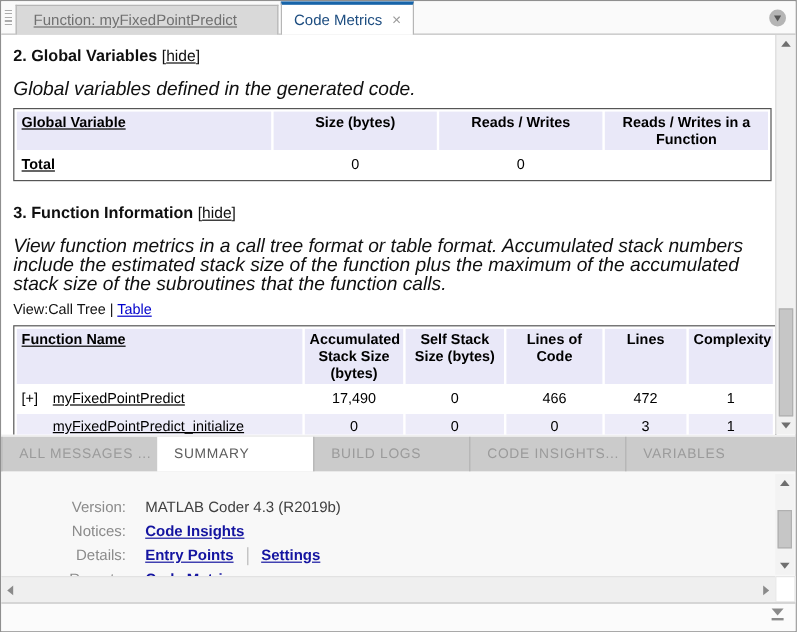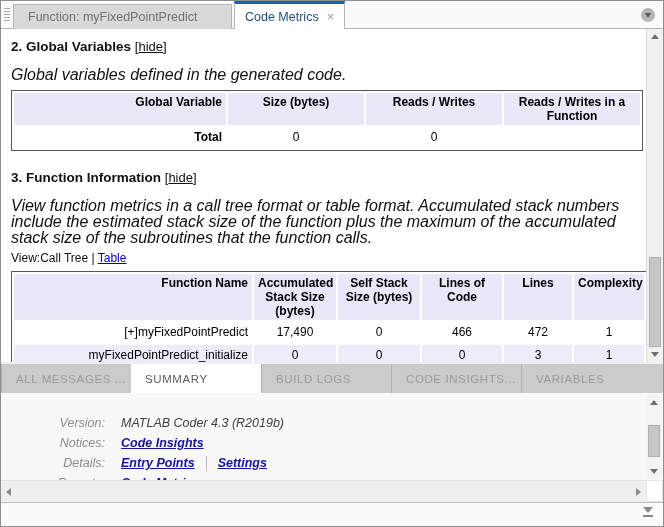--- a/index.html
+++ b/index.html
@@ -8,21 +8,21 @@
     width:664px; height:527px; background:#fff; border:1px solid #8f8f8f;
     display:flex; flex-direction:column; overflow:hidden; position:relative;
   }
   
   .top-tabbar{ height:28px; flex:0 0 28px; background:#fafafa; border-bottom:1px solid #b4b4b4;
     display:flex; align-items:stretch; position:relative; }
   .grip{ width:6px; height:14px; align-self:center; margin:0 3px 0 3px;
     background:repeating-linear-gradient(to bottom,#ababab 0 1px,transparent 1px 3px); }
   .tab-inactive{ margin-top:3px; width:219px; background:#d9d9d9;
     border:1px solid #b6b6b6; border-bottom:none; color:#707070; font-size:12.5px;
-    display:flex; align-items:center; padding:12px 14px; white-space:nowrap; cursor:default; }
+    display:flex; align-items:center; padding:12px 14px; white-space:nowrap; cursor:default;text-decoration:underline; }
   .tab-active{ margin-left:2px; background:#fff; border-left:1px solid #b6b6b6; border-right:1px solid #b6b6b6;
     border-top:3px solid #1764a9; color:#1d4d80; font-size:12.5px; display:flex; align-items:center;
     gap:8px; padding:0 10px; margin-bottom:-1px; z-index:2; white-space:nowrap; }
   .tab-close{ color:#9b9b9b; font-size:13px; line-height:1; cursor:pointer; }
   .panel-menu{ position:absolute; right:8px; top:7px; width:14px; height:14px; border-radius:50%;
     background:#b5b5b5; display:flex; align-items:center; justify-content:center; cursor:pointer; }
   .panel-menu .t{ width:0; height:0; border-left:3.5px solid transparent; border-right:3.5px solid transparent;
     border-top:5px solid #555; margin-top:1px; }
   
   .content{ height:333px; flex:0 0 333px; background:#fff; position:relative;
@@ -30,21 +30,21 @@
   .h2{ font-size:13.5px; font-weight:bold; color:#101010; margin-top:10px; }
   .h2 .hide-wrap{ font-weight:normal; font-size:13px; }
   .hide-link{ text-decoration:underline; color:#101010; cursor:pointer; }
   .desc{ font-size:16px; color:#101010; margin-top:13px; line-height:16px;font-style:italic; }
   .viewline{ font-size:12px; color:#101010; margin-top:5px; }
   .link-blue{ color:#0000cc; text-decoration:underline; cursor:pointer; }
   table.rpt{ border-collapse:separate; border-spacing:2px; border:1px solid #565656;
     width:100%; margin-top:7px; font-size:12px; background:#fff; table-layout:fixed; }
   table.rpt th{ background:#e9e8f8; font-weight:bold; padding:2px 4px; vertical-align:top; line-height:14px; }
   table.rpt td{ padding:3px 4px; line-height:15px; }
-  .al{ text-align:right; } .ar{ text-align:center; }
+  .al{ text-align:left;text-decoration:underline; } .ar{ text-align:center; }
   tr.alt td{ background:#edecf9; }
   .expander{ display:inline-block; width:26px; cursor:pointer; }
   .spacer26{ display:inline-block; width:26px; }
   
   .vscroll{ position:absolute; top:0; right:0; width:17px; height:100%;
     background:#f1f1f1; border-left:1px solid #ddd; }
   .sb-btn{ position:absolute; left:0; width:100%; height:15px; display:flex;
     align-items:center; justify-content:center; cursor:default; }
   .tri-up{ width:0; height:0; border-left:4px solid transparent; border-right:4px solid transparent;
     border-bottom:5px solid #6f6f6f; }
@@ -56,21 +56,21 @@
     border-left:5px solid #8a8a8a; }
   .vthumb{ position:absolute; left:2px; right:2px; background:#c6c6c6; border:1px solid #b0b0b0; cursor:default; }
   .splitter{ height:2px; flex:0 0 2px; background:#efefef; }
   
   .bottom-tabbar{ height:29px; flex:0 0 29px; background:#cbcbcb; display:flex; align-items:stretch; }
   .btab{ width:130px; display:flex; align-items:center; padding-left:14px; font-size:11.5px;
     letter-spacing:0.6px; color:#9b9b9b; border-left:1px solid #b2b2b2; cursor:pointer; white-space:nowrap; overflow:hidden; }
   .btab.first{ border-left:none; }
   .btab.active{ background:#fff; color:#5d5d5d; border-left:none; }
   
-  .summary{ height:109px; flex:0 0 109px; background:#f8f8f8; position:relative; padding-top:20px;font-style:italic; }
+  .summary{ height:109px; flex:0 0 109px; background:#f8f8f8; position:relative; padding-top:20px; }
   .srow{ display:flex; align-items:center; height:20px; font-size:12.5px; }
   .slabel{ width:104px; text-align:right; color:#8b8b8b; margin-right:16px; }
   .svalue{ color:#404040; }
   .slink{ color:#1414a0; font-weight:bold; text-decoration:underline; cursor:pointer; }
   .sdivider{ width:1px; height:15px; background:#b9b9b9; margin:0 11px; }
   .sum-vscroll{ position:absolute; top:2px; right:1px; width:16px; height:84px; background:#f3f3f3; }
   .hscroll{ position:absolute; left:0; bottom:0; right:17px; height:22px; background:#efefef;
     border-top:1px solid #e2e2e2; }
   .hs-btn{ position:absolute; top:0; height:100%; width:15px; display:flex; align-items:center;
     justify-content:center; cursor:default; }

